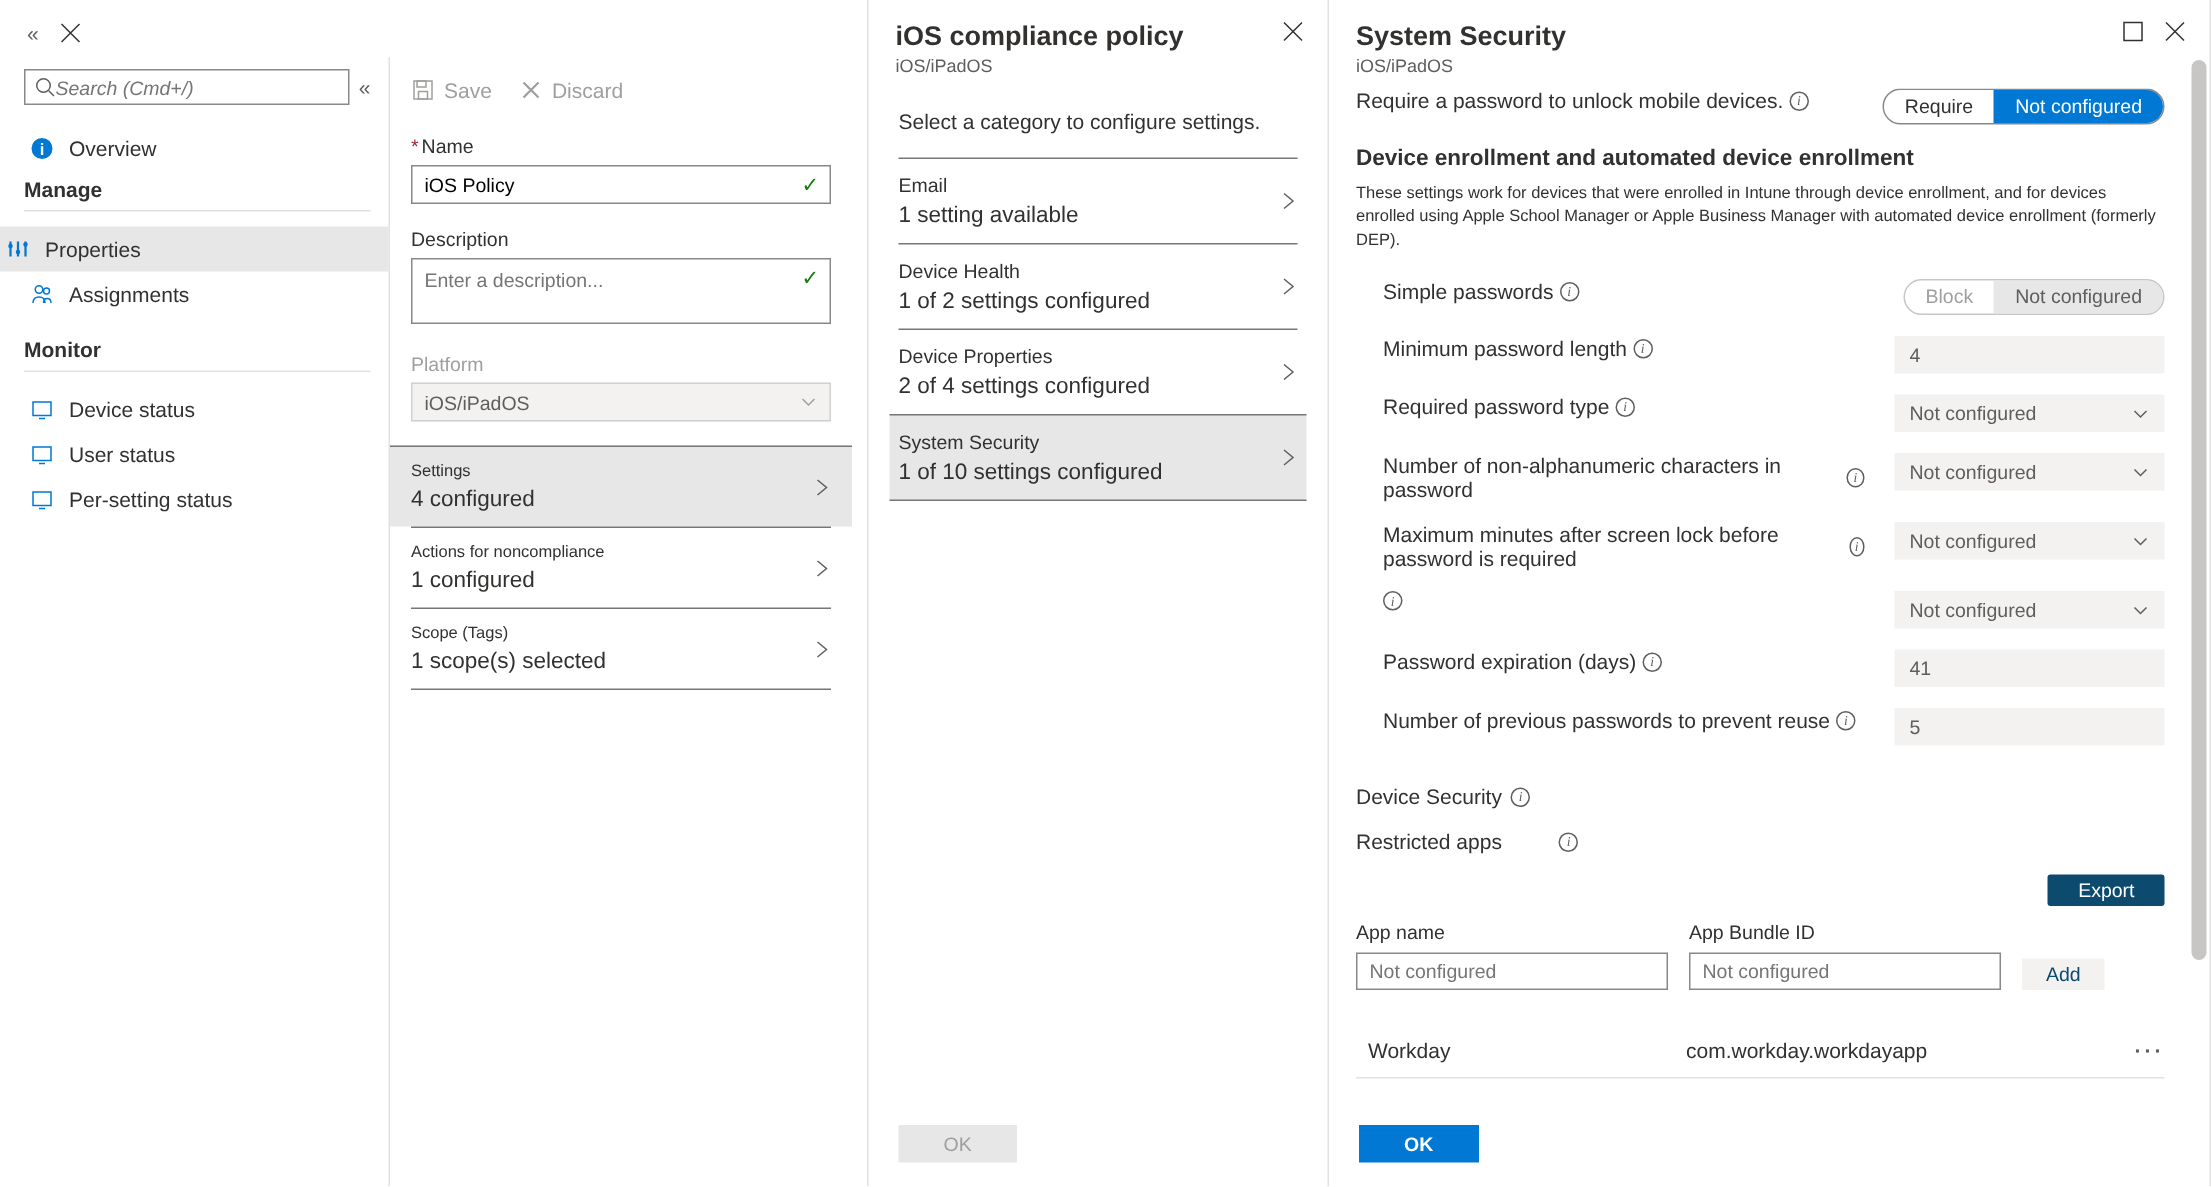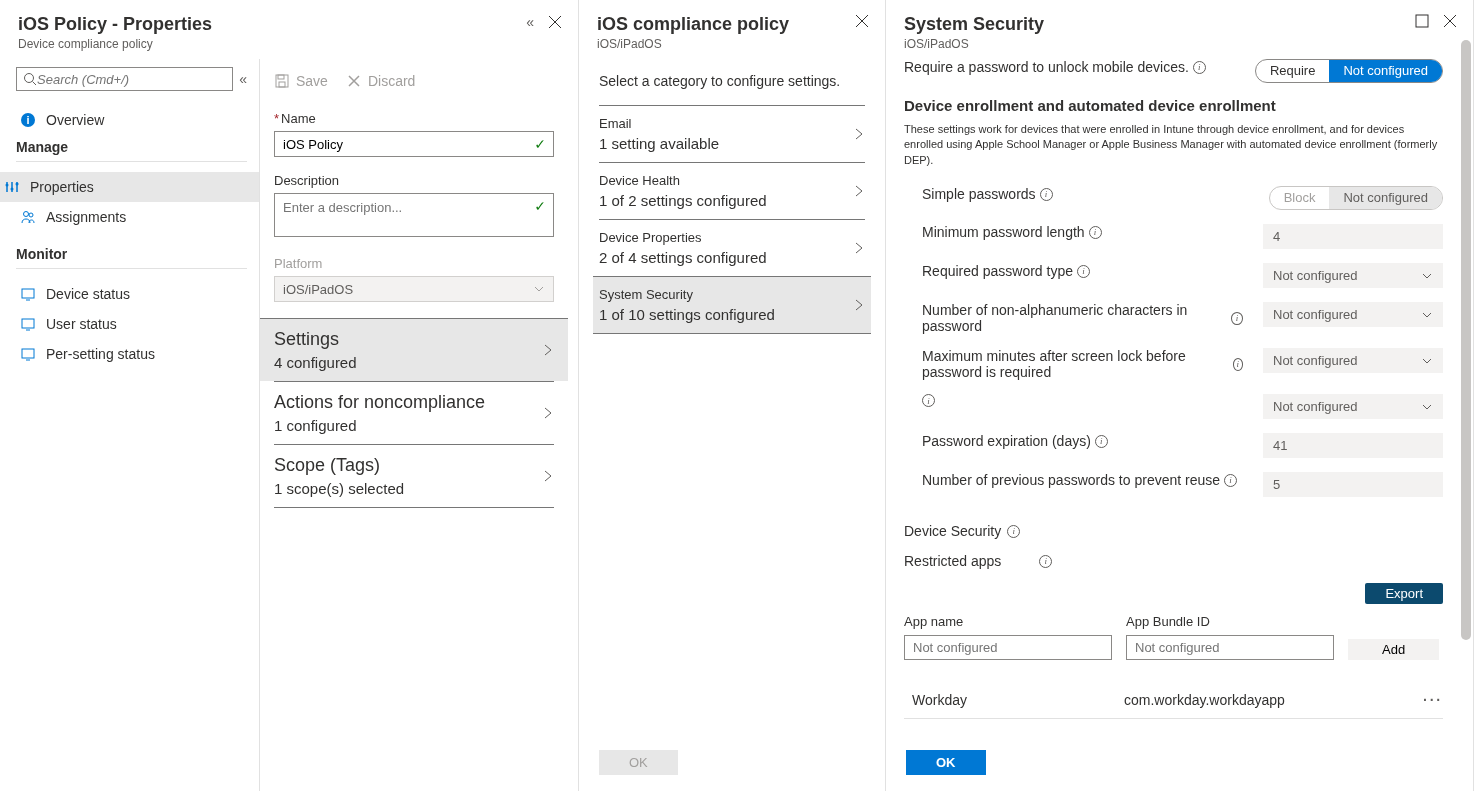--- a/index.html
+++ b/index.html
@@ -42,21 +42,21 @@
 .text-input { width: 100%; border: 1px solid #8a8886; height: 26px; padding: 0 28px 0 8px; font-size: 13px; position: relative; }
 .input-wrap { position: relative; margin-bottom: 16px; }
 .input-wrap .check { position: absolute; right: 8px; top: 5px; color: #107c10; }
 .textarea-input { width: 100%; border: 1px solid #8a8886; height: 44px; padding: 6px 28px 6px 8px; font-size: 13px; resize: none; font-family: inherit; color: #605e5c; }
 .select-disabled { width: 100%; border: 1px solid #d2d0ce; background: #f3f2f1; height: 26px; padding: 0 8px; font-size: 13px; color: #605e5c; display: flex; align-items: center; justify-content: space-between; }
 .section-disabled-label { color: #a19f9d; font-size: 13px; margin-bottom: 5px; }
 
 .setting-row { border-top: 1px solid #767676; padding: 10px 0; display: flex; justify-content: space-between; align-items: center; cursor: pointer; }
 .setting-row:last-child { border-bottom: 1px solid #767676; }
 .setting-row-text { display: flex; flex-direction: column; gap: 4px; }
-.setting-row-title { font-size: 18px; }
+.setting-row-title { font-size: 11px; }
 .setting-row-value { font-size: 15px; }
 .setting-row.active { background: #e7e7e7; margin: 0 -14px; padding: 10px 14px; }
 .chevron { color: #605e5c; }
 
 
 .blade-2-body { padding: 14px 20px 0 20px; flex: 1; display: flex; flex-direction: column; }
 .blade-2-prompt { font-size: 14px; margin-bottom: 16px; }
 .cat-row { border-top: 1px solid #767676; padding: 10px 0; display: flex; justify-content: space-between; align-items: center; cursor: pointer; }
 .cat-row:last-of-type { border-bottom: 1px solid #767676; }
 .cat-row.active { background: #e7e7e7; margin: 0 -6px; padding: 10px 6px; }
@@ -90,41 +90,37 @@
 
 .sub-h { font-size: 14px; margin: 26px 0 14px 0; display: flex; align-items: center; gap: 6px; }
 
 .export-row { display: flex; justify-content: flex-end; margin-bottom: 10px; }
 .export-btn { background: #0c4a6e; color: #fff; padding: 3px 20px; border-radius: 2px; font-size: 13px; cursor: pointer; }
 
 .app-cols { display: flex; gap: 14px; margin-bottom: 22px; }
 .app-col { display: flex; flex-direction: column; gap: 6px; }
 .app-col-label { font-size: 13px; font-weight: 500; }
 .app-input { border: 1px solid #8a8886; height: 25px; padding: 0 8px; font-size: 13px; width: 208px; color: #605e5c; }
-.add-btn { background: #f3f2f1; color: #000000; padding: 3px 34px; font-size: 13px; align-self: flex-end; margin-left: auto; cursor: pointer; }
+.add-btn { background: #f3f2f1; color: #0c4a6e; padding: 3px 16px; font-size: 13px; align-self: flex-end; margin-left: auto; cursor: pointer; }
 
 .app-row { display: flex; border-bottom: 1px solid #e1e1e1; padding: 10px 0; align-items: center; }
 .app-row-name { width: 220px; padding-left: 8px; }
 .app-row-bundle { flex: 1; }
 .app-row-more { color: #605e5c; font-weight: 700; letter-spacing: 2px; cursor: pointer; }
 
 .scrollbar-fake { position: absolute; right: 2px; top: 40px; width: 10px; height: 740px; }
 .scrollbar-thumb { position: absolute; right: 0; top: 0; width: 10px; height: 600px; background: #c8c6c4; border-radius: 5px; }
 
 svg { display: block; }
 </style>
 </head>
 <body>
 
 <div class="blade blade-1">
   <div class="blade-header">
-    <div>
-      <div class="blade-title">iOS Policy - Properties</div>
-      <div class="blade-subtitle">Device compliance policy</div>
-    </div>
     <div class="blade-header-icons">
       <span>«</span>
       <span>
           <svg width="14" height="14" viewBox="0 0 14 14">
             <path d="M1 1 L13 13 M13 1 L1 13" stroke="#323130" stroke-width="1"></path>
           </svg>
         </span>
     </div>
   </div>
 

